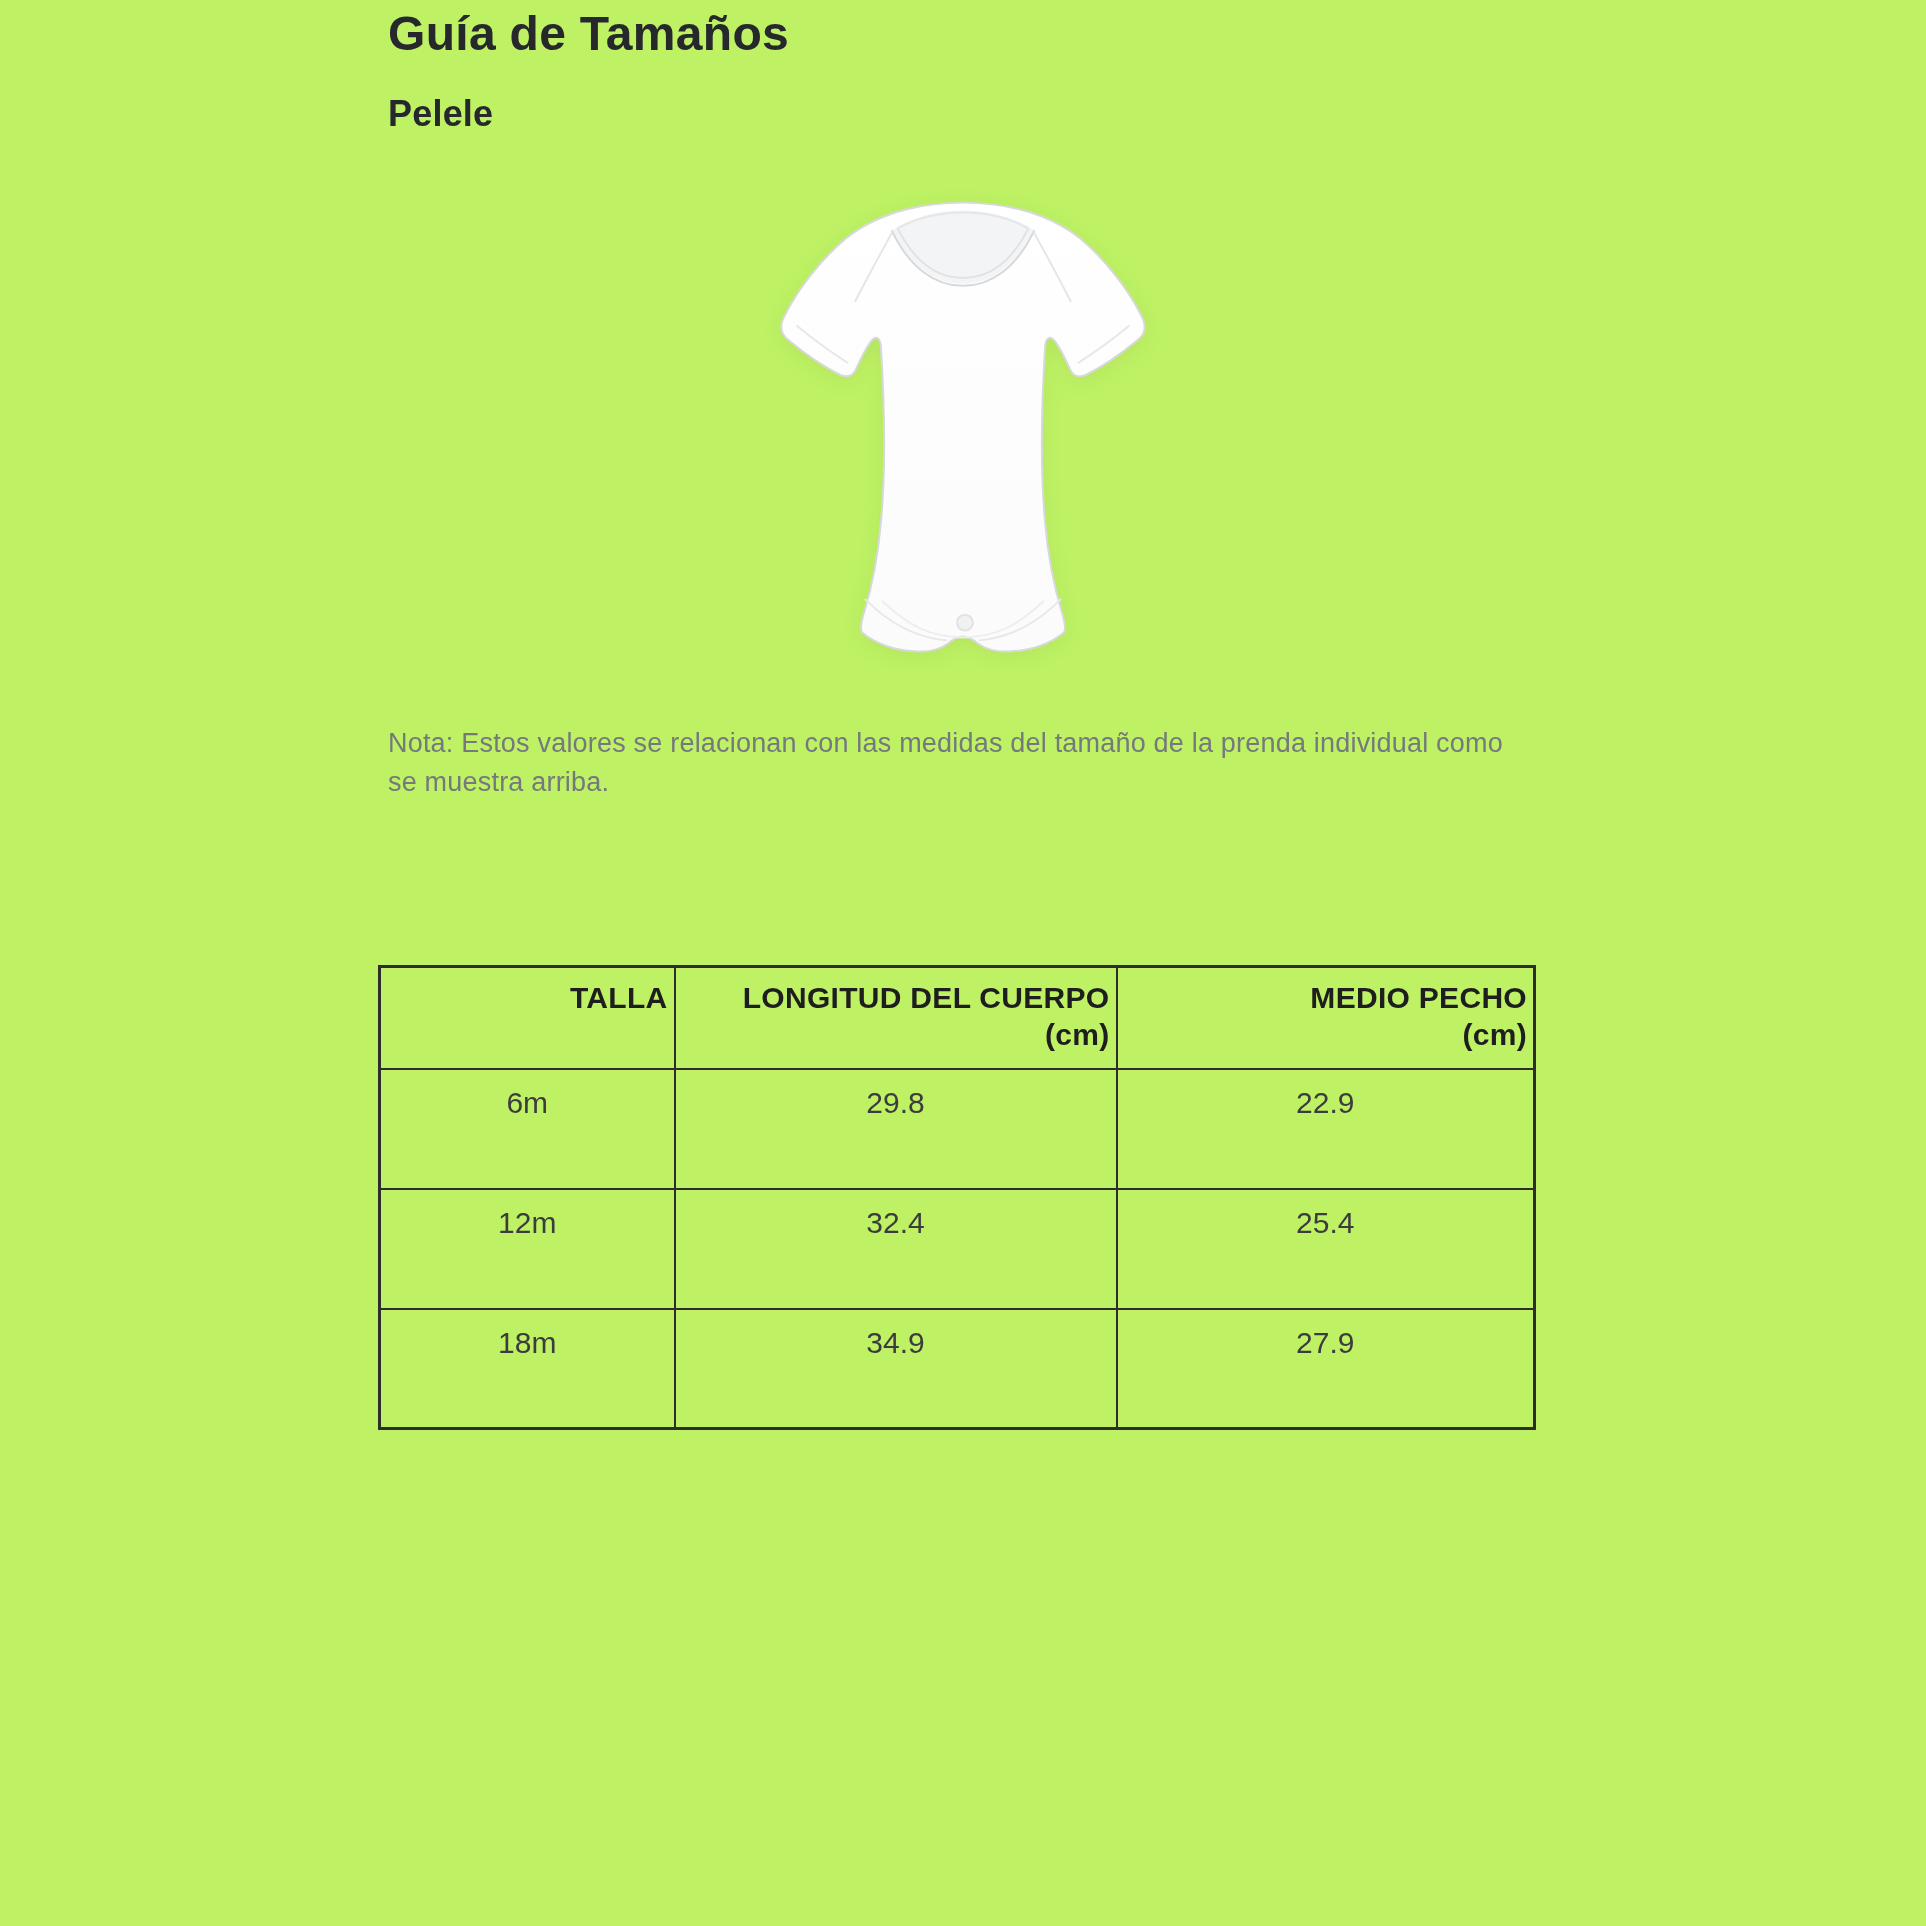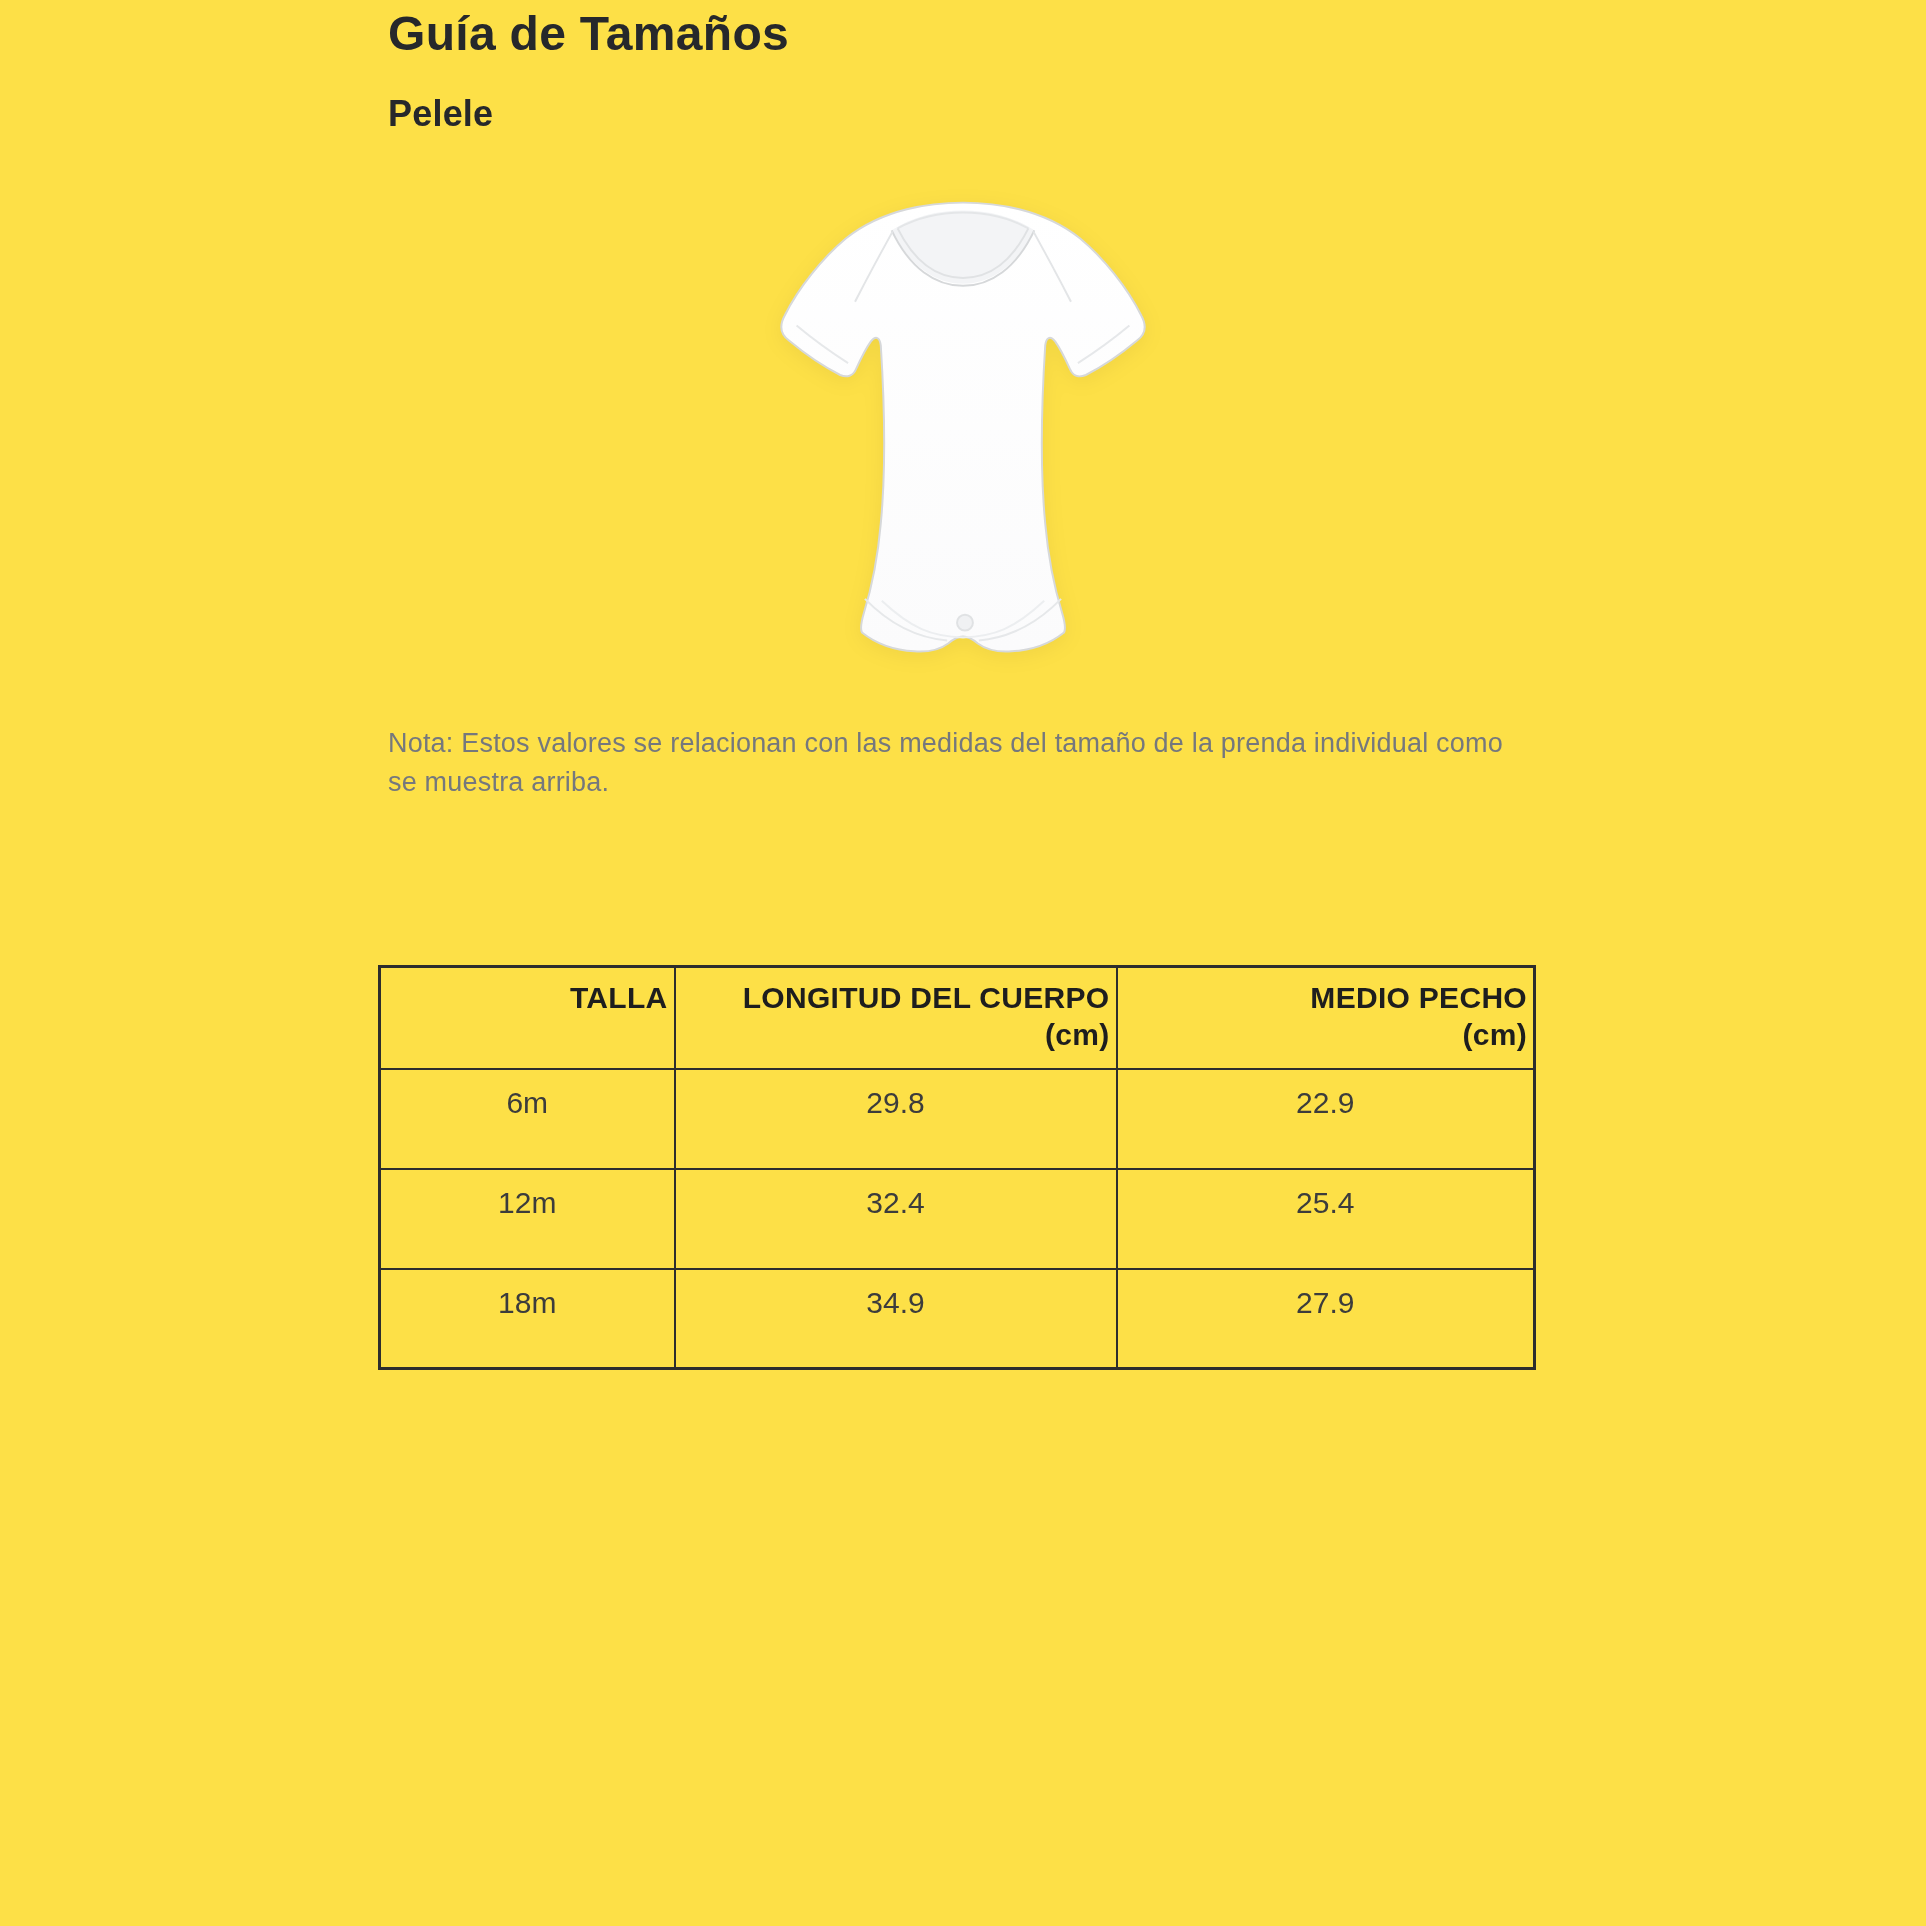--- a/index.html
+++ b/index.html
@@ -4,21 +4,21 @@
 <style>
   html, body {
     margin: 0;
     padding: 0;
     background: #ffffff;
   }
   .page {
     position: relative;
     width: 1927px;
     height: 1927px;
-    background: #fde047;
+    background: #bef264;
     font-family: "Liberation Sans", sans-serif;
     overflow: hidden;
   }
   .title {
     position: absolute;
     left: 388px;
     top: 6px;
     font-size: 48px;
     line-height: 1.15;
     font-weight: 700;
@@ -80,21 +80,21 @@
     height: 102px;
     padding: 11px 6px 0 6px;
     font-size: 30px;
     line-height: 37px;
     font-weight: 700;
     color: #1e1e1e;
     letter-spacing: 0.3px;
     text-align: right;
   }
   table.size-table td {
-    height: 100px;
+    height: 120px;
     padding: 15px 6px 0 6px;
     font-size: 30px;
     line-height: 36px;
     font-weight: 400;
     color: #3c3c3c;
     margin-top: 40px;
   }
   .col-talla    { width: 295px; }
   .col-longitud { width: 442px; }
   .col-pecho    { width: 418px; }

